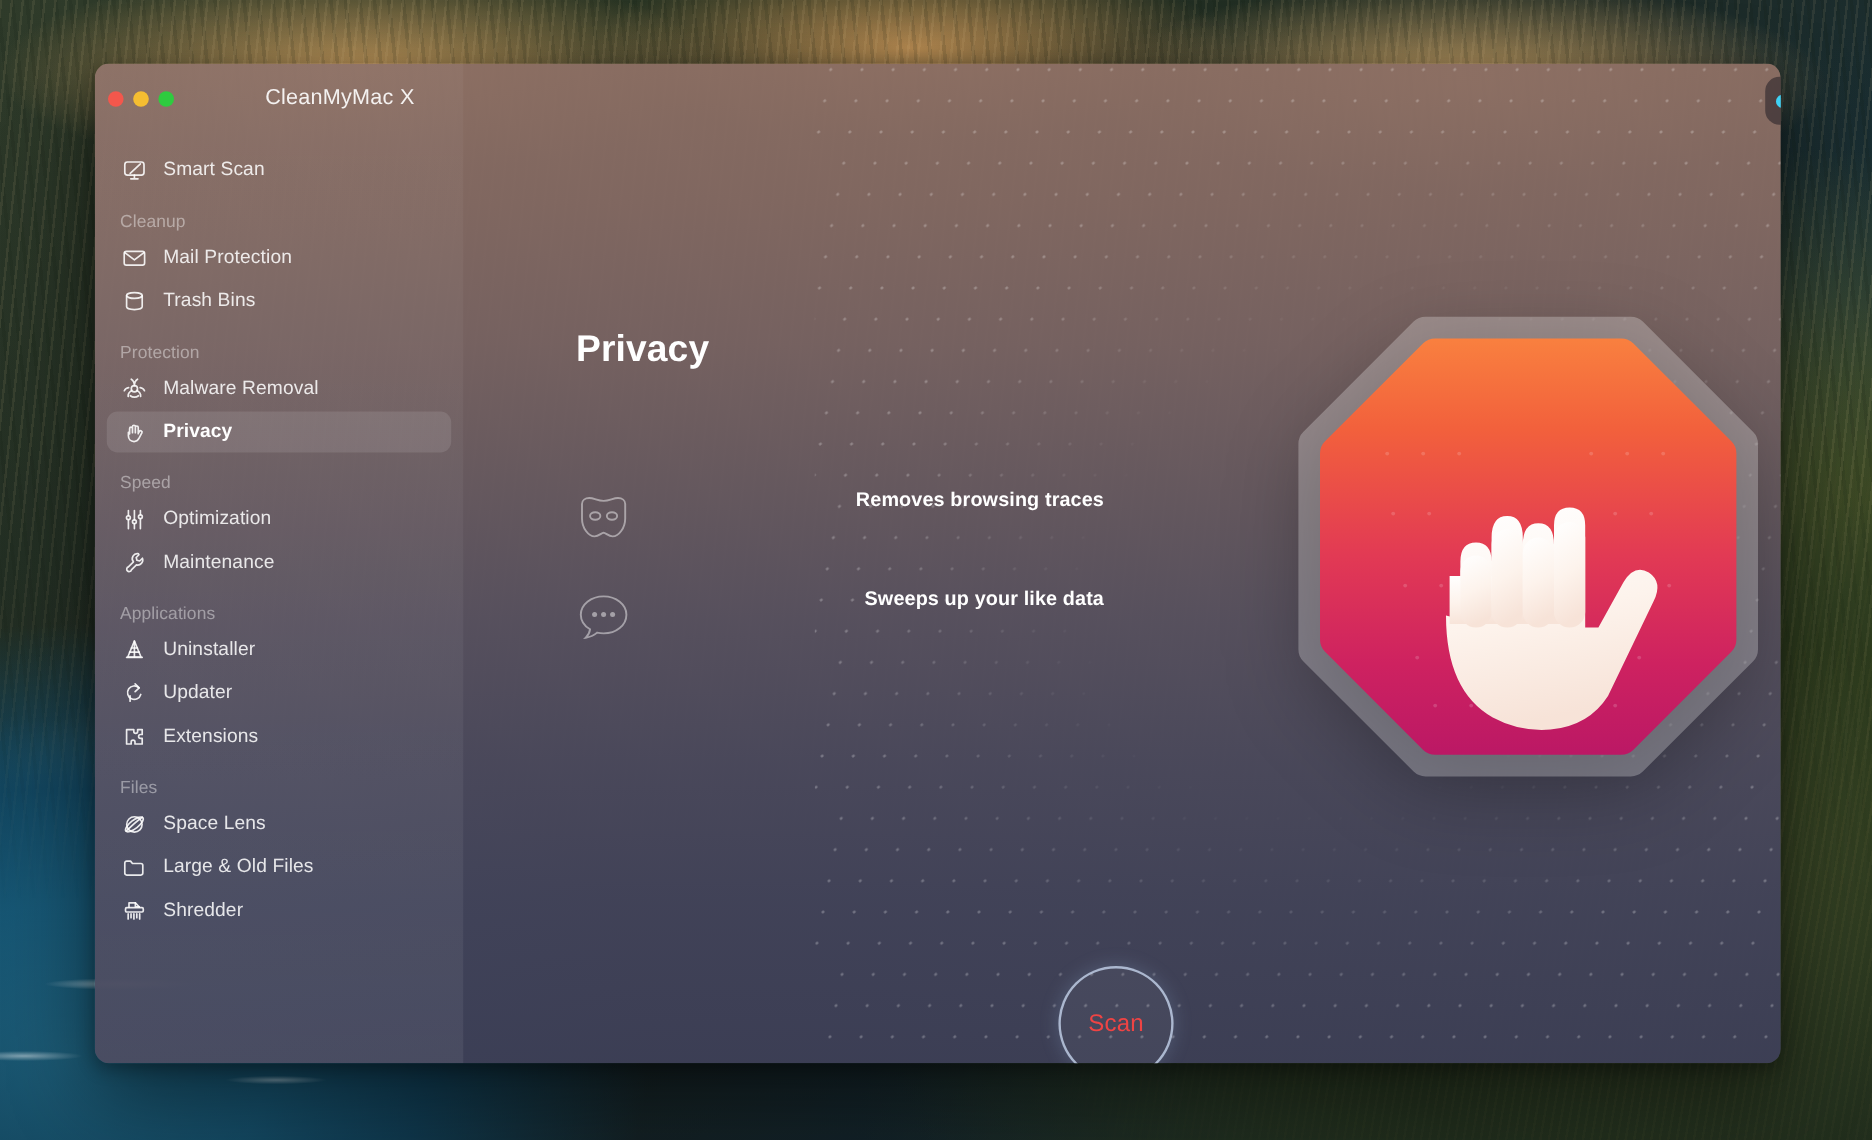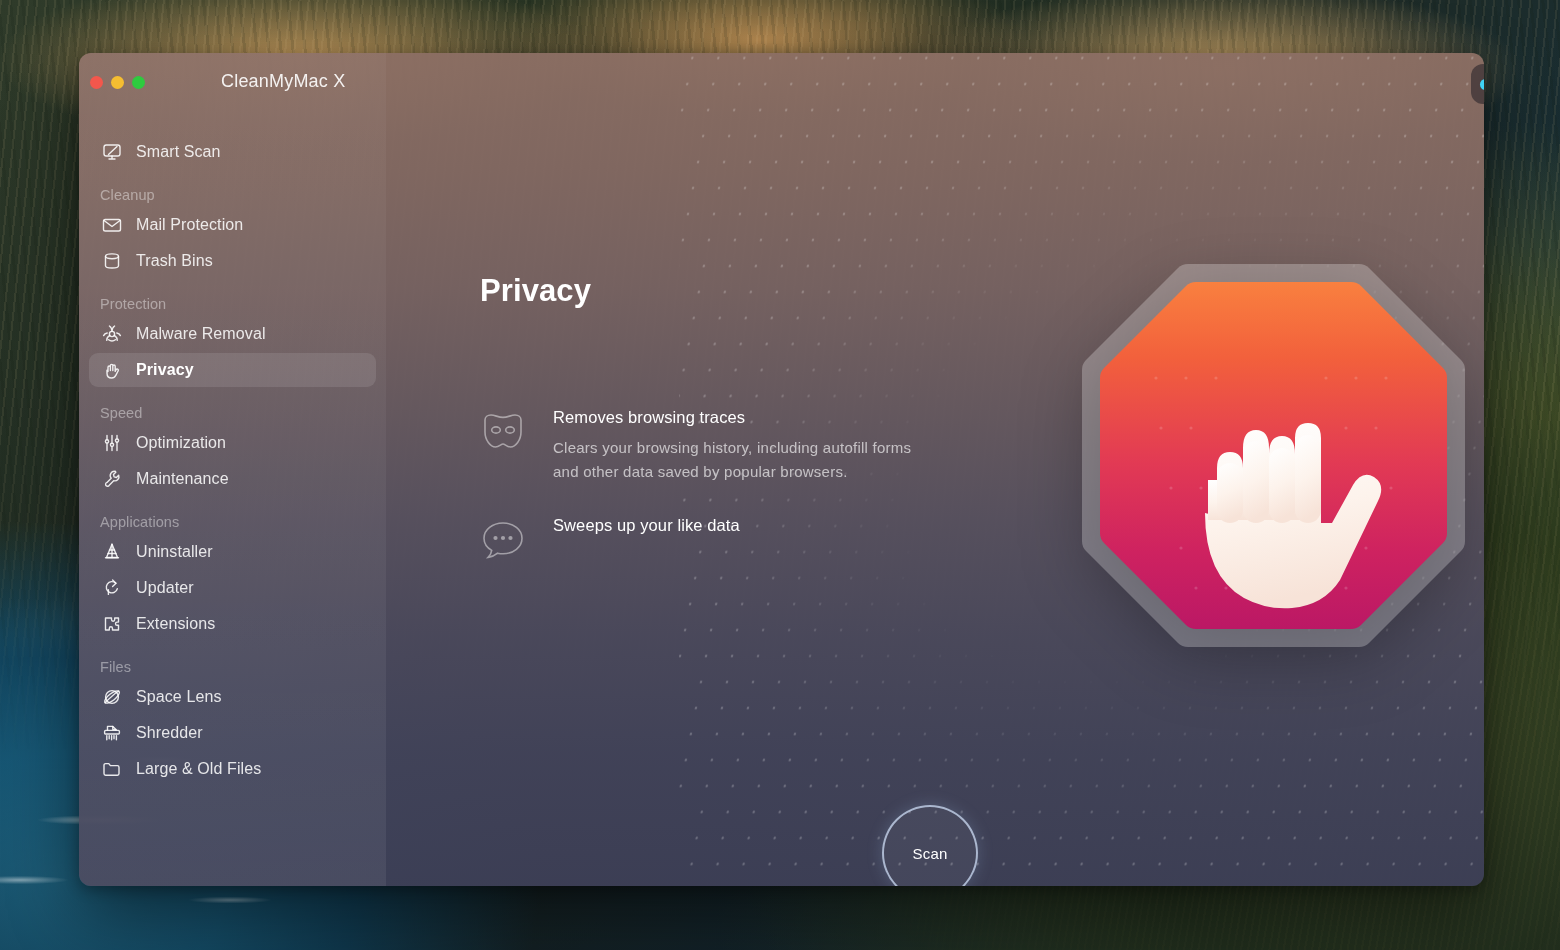--- a/index.html
+++ b/index.html
@@ -185,21 +185,21 @@
     margin-right: 12px;
     flex: 0 0 auto;
   }
   .nav-icon svg { display: block; }
   .nav-label {
     font-size: 16px;
     color: rgba(255,255,255,0.86);
     letter-spacing: .1px;
   }
   .nav-item.active .nav-label { color: #ffffff; font-weight: 600; }
-  .nav-item.first { margin-top: 20px; }
+  .nav-item.first { margin-top: 10px; }
 
   
   .main {
     position: absolute;
     left: 307px; top: 0; right: 0; bottom: 0;
     z-index: 4;
   }
 
   .page-title {
     position: absolute; left: 94px; top: 220px;
@@ -215,43 +215,43 @@
   .features { position: absolute; left: 94px; top: 355px; width: 440px; }
   .feature { display: flex; margin-bottom: 32px; }
   .feature-icon {
     width: 46px; height: 46px; flex: 0 0 auto;
     margin-right: 27px;
     display: flex; align-items: flex-start; justify-content: center;
     padding-top: 4px;
   }
   .feature-text { flex: 1 1 auto; }
   .feature-title {
-    font-size: 16.5px; color: #ffffff; font-weight: 400;
-    margin-bottom: 9px; letter-spacing: .1px;
+    font-size: 16.5px; color: #ffffff; font-weight: 700;
+    margin-bottom: 9px; letter-spacing: .1px; text-align: right;
   }
   .feature-desc {
     font-size: 15px; line-height: 24px;
     color: rgba(255,255,255,0.64);
     letter-spacing: .25px;
   }
 
   
   .scan-btn {
     position: absolute;
     left: 496px; top: 752px;
     width: 92px; height: 92px;
     border-radius: 50%;
     border: 2.5px solid rgba(200,215,240,0.78);
     background: rgba(255,255,255,0.045);
     display: flex; align-items: center; justify-content: center;
     box-shadow: 0 0 16px rgba(160,190,230,0.22);
     z-index: 8;
   }
   .scan-btn span {
-    font-size: 15px; color: #ffffff; letter-spacing: .2px;
+    font-size: 20px; color: #ef4444; letter-spacing: .2px;
   }
 
   
   .stopsign {
     position: absolute;
     left: 690px; top: 205px;
     width: 395px; height: 395px;
     z-index: 5;
   }
   .stopsign svg { display: block; filter: drop-shadow(0 18px 34px rgba(0,0,0,0.33)); }
@@ -382,55 +382,54 @@
                 <circle cx="11" cy="11" r="6.4" stroke="rgba(255,255,255,0.88)" stroke-width="1.4" fill="none" stroke-linecap="round" stroke-linejoin="round"></circle>
                 <path d="M4.2 16.6C8.2 12.6 13.4 7.8 17.6 5" stroke="rgba(255,255,255,0.88)" stroke-width="1.4" fill="none" stroke-linecap="round" stroke-linejoin="round"></path>
                 <ellipse cx="11" cy="11" rx="9" ry="3.4" transform="rotate(-38 11 11)" stroke="rgba(255,255,255,0.88)" stroke-width="1.4" fill="none" stroke-linecap="round" stroke-linejoin="round"></ellipse>
               </svg>
             </div>
             <div class="nav-label">Space Lens</div>
           </div>
           <div class="nav-item">
             <div class="nav-icon">
               <svg width="22" height="22" viewBox="0 0 22 22">
+                <path d="M3 7.2a1.6 1.6 0 0 1 1.6-1.6h3.2l1.6 2h7a1.6 1.6 0 0 1 1.6 1.6v6.4a1.6 1.6 0 0 1-1.6 1.6H4.6A1.6 1.6 0 0 1 3 15.6z" stroke="rgba(255,255,255,0.88)" stroke-width="1.4" fill="none" stroke-linecap="round" stroke-linejoin="round"></path>
+              </svg>
+            </div>
+            <div class="nav-label">Large &amp; Old Files</div>
+          </div>
+          <div class="nav-item">
+            <div class="nav-icon">
+              <svg width="22" height="22" viewBox="0 0 22 22">
                 <path d="M6.5 8V4.4h5.3L15 7.6V8" stroke="rgba(255,255,255,0.88)" stroke-width="1.4" fill="none" stroke-linecap="round" stroke-linejoin="round"></path>
                 <path d="M11.8 4.4v3.2H15" stroke="rgba(255,255,255,0.88)" stroke-width="1.4" fill="none" stroke-linecap="round" stroke-linejoin="round"></path>
                 <rect x="3.6" y="8.4" width="14.8" height="3.6" rx="1" stroke="rgba(255,255,255,0.88)" stroke-width="1.4" fill="none" stroke-linecap="round" stroke-linejoin="round"></rect>
                 <path d="M5.8 13.6v4.2M8.2 13.6v3.2M10.6 13.6v4.2M13 13.6v3.2M15.4 13.6v4.2" stroke="rgba(255,255,255,0.88)" stroke-width="1.4" fill="none" stroke-linecap="round" stroke-linejoin="round"></path>
               </svg>
             </div>
             <div class="nav-label">Shredder</div>
-          </div>
-          <div class="nav-item">
-            <div class="nav-icon">
-              <svg width="22" height="22" viewBox="0 0 22 22">
-                <path d="M3 7.2a1.6 1.6 0 0 1 1.6-1.6h3.2l1.6 2h7a1.6 1.6 0 0 1 1.6 1.6v6.4a1.6 1.6 0 0 1-1.6 1.6H4.6A1.6 1.6 0 0 1 3 15.6z" stroke="rgba(255,255,255,0.88)" stroke-width="1.4" fill="none" stroke-linecap="round" stroke-linejoin="round"></path>
-              </svg>
-            </div>
-            <div class="nav-label">Large &amp; Old Files</div>
           </div>
         </div>
     </div>
 
     <div class="main">
 
       <div class="page-title">Privacy</div>
 
       <div class="features" id="features">
           <div class="feature">
             <div class="feature-icon">
               <svg width="46" height="38" viewBox="0 0 46 38">
                 <path d="M5 8c0-3 2.6-5 6-5 4.2 0 7 2.4 12 2.4S30.8 3 35 3c3.4 0 6 2 6 5v12c0 8-5.4 15-10.5 15-3.6 0-5.6-3-7.5-3s-3.9 3-7.5 3C10.4 35 5 28 5 20z" stroke="rgba(255,255,255,0.46)" stroke-width="1.6" fill="none"></path>
                 <ellipse cx="16" cy="18" rx="4.3" ry="3.1" stroke="rgba(255,255,255,0.46)" stroke-width="1.6" fill="none"></ellipse>
                 <ellipse cx="30" cy="18" rx="4.3" ry="3.1" stroke="rgba(255,255,255,0.46)" stroke-width="1.6" fill="none"></ellipse>
               </svg>
             </div>
             <div class="feature-text">
               <div class="feature-title">Removes browsing traces</div>
-              <div class="feature-desc">Clears your browsing history, including autofill forms and other data saved by popular browsers.</div>
             </div>
           </div>
           <div class="feature">
             <div class="feature-icon">
               <svg width="44" height="42" viewBox="0 0 44 42">
                 <path d="M22 3C11.5 3 3 9.8 3 18.2c0 5 3 9.4 7.7 12.2-.3 2.6-1.6 5-3.6 7 3.6-.5 6.9-2 9.5-4.2 1.7.4 3.5.6 5.4.6 10.5 0 19-6.8 19-15.6C41 9.8 32.5 3 22 3z" stroke="rgba(255,255,255,0.46)" stroke-width="1.6" fill="none"></path>
                 <circle cx="14.5" cy="18" r="2.1" fill="rgba(255,255,255,0.46)"></circle>
                 <circle cx="22" cy="18" r="2.1" fill="rgba(255,255,255,0.46)"></circle>
                 <circle cx="29.5" cy="18" r="2.1" fill="rgba(255,255,255,0.46)"></circle>
               </svg>

